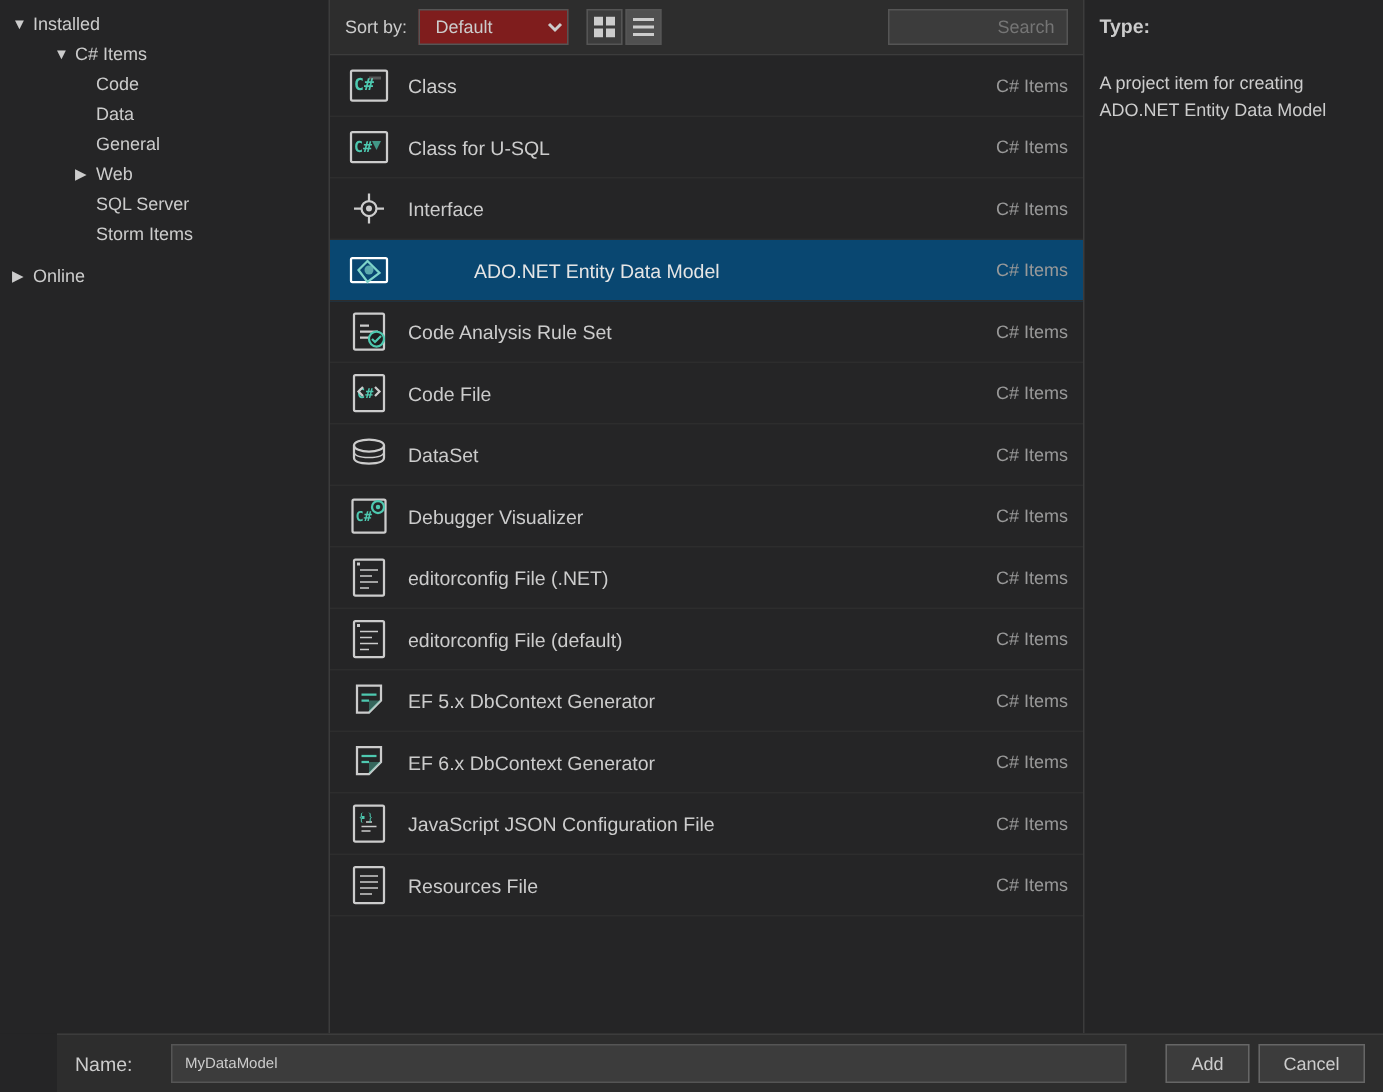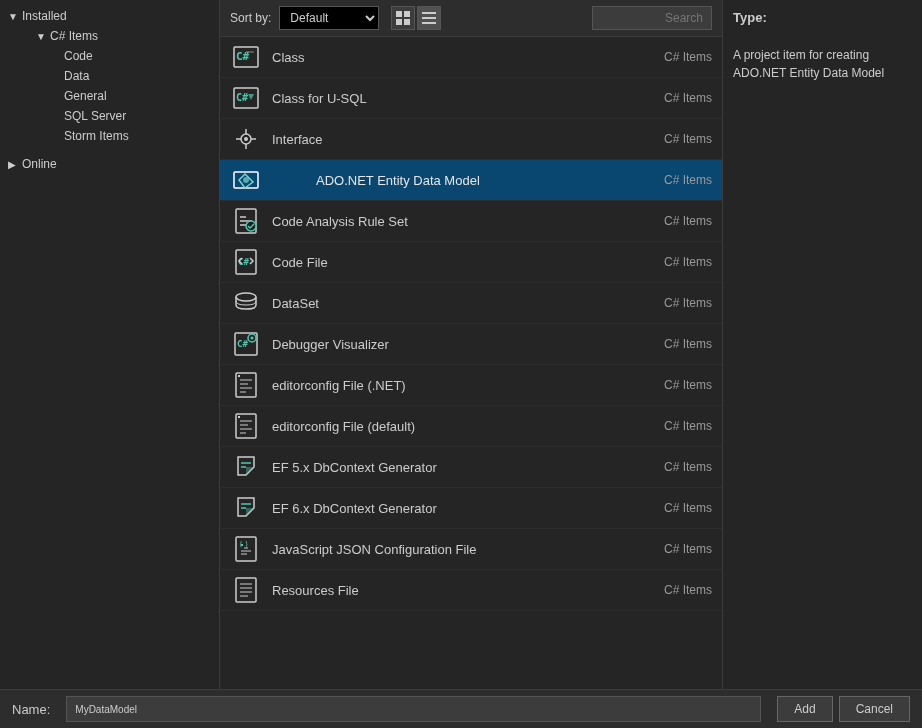--- a/index.html
+++ b/index.html
@@ -97,21 +97,21 @@
       gap: 8px;
     }
 
     .sort-label {
       color: #cccccc;
       font-size: 12px;
       white-space: nowrap;
     }
 
     .sort-select {
-      background: #000000;
+      background: #7f1d1d;
       color: #cccccc;
       border: 1px solid #555555;
       padding: 2px 6px;
       font-size: 12px;
       height: 24px;
       min-width: 100px;
     }
 
     .view-buttons {
       display: flex;
@@ -238,21 +238,22 @@
       line-height: 1.5;
     }
 
     
     .footer {
       display: flex;
       align-items: center;
       padding: 6px 12px;
       background: #2d2d2d;
       border-top: 1px solid #3c3c3c;
-      gap: 16px;
+      gap: 26px;
+      margin-left: 38px;
     }
 
     .name-label {
       color: #cccccc;
       font-size: 13px;
       white-space: nowrap;
     }
 
     .name-input {
       flex: 1;
@@ -306,20 +307,24 @@
       <div class="sidebar-item child2">
         <span class="arrow empty"></span>
         <span>Data</span>
       </div>
 
       <div class="sidebar-item child2">
         <span class="arrow empty"></span>
         <span>General</span>
       </div>
 
+      <div class="sidebar-item child2">
+        <span class="arrow collapsed"></span>
+        <span>Web</span>
+      </div>
 
       <div class="sidebar-item child2">
         <span class="arrow empty"></span>
         <span>SQL Server</span>
       </div>
 
       <div class="sidebar-item child2">
         <span class="arrow empty"></span>
         <span>Storm Items</span>
       </div>

